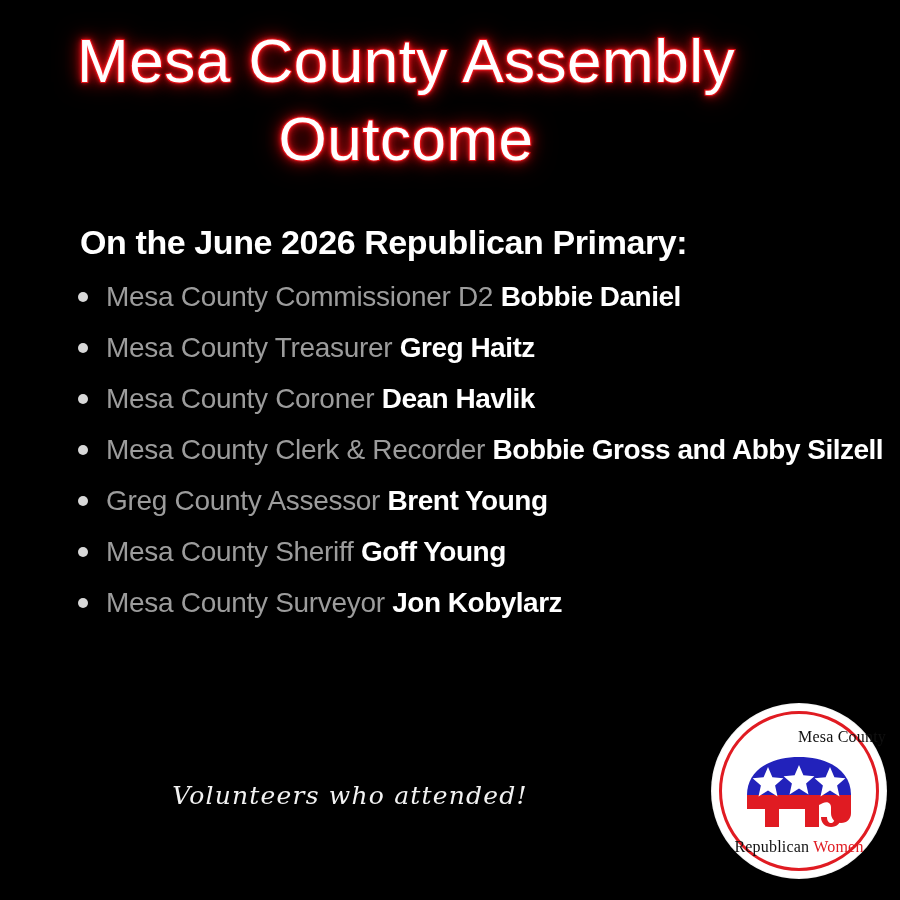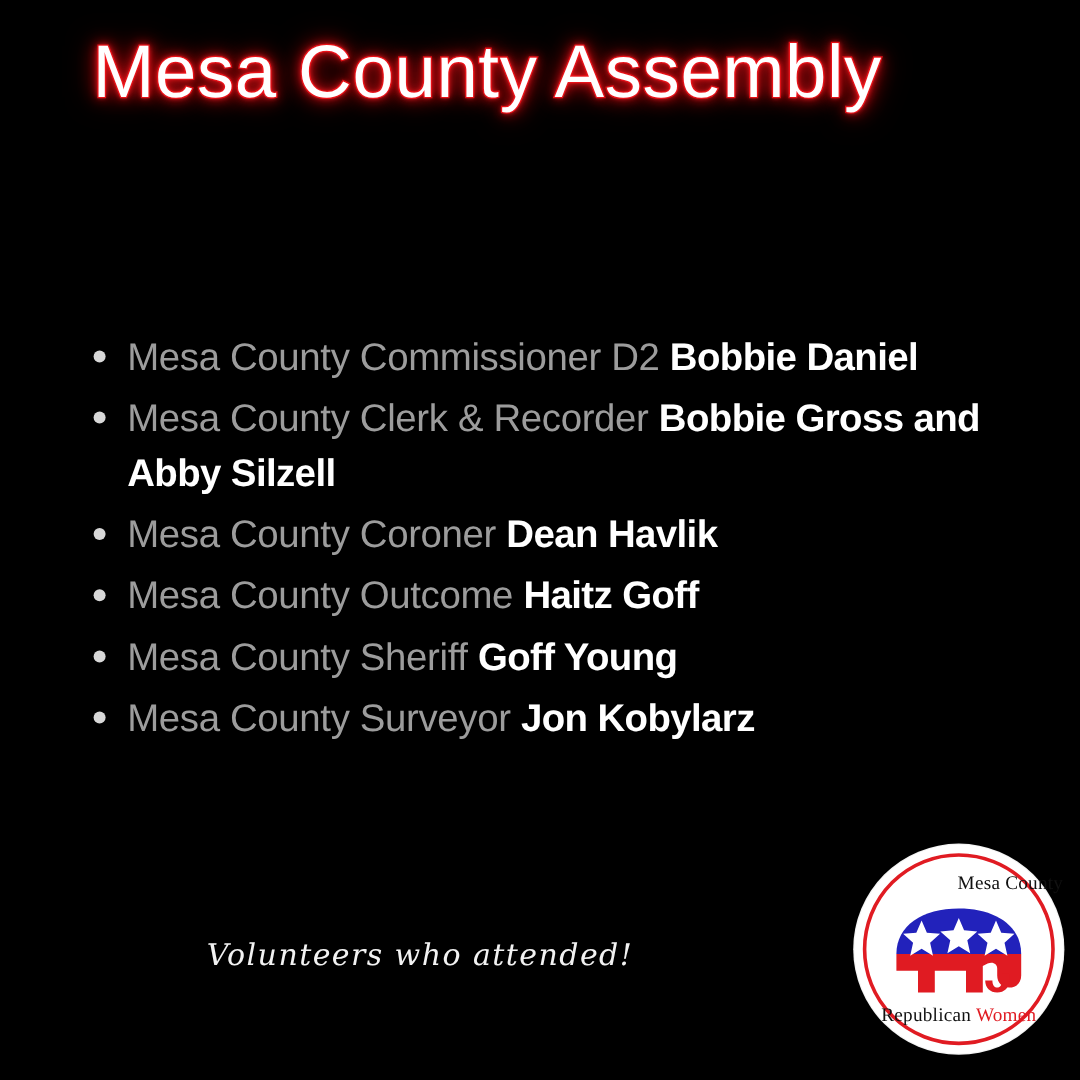--- a/index.html
+++ b/index.html
@@ -70,21 +70,21 @@
     left: 62px;
     width: 830px;
     list-style: none;
     margin: 0;
     padding: 0;
   }
   .race-item {
     position: relative;
     padding-left: 44px;
     margin: 0 0 5px 0;
-    font-size: 32px;
+    font-size: 28px;
     line-height: 46px;
     letter-spacing: -0.3px;
   }
   .race-bullet {
     position: absolute;
     left: 16px;
     top: 18px;
     width: 10px;
     height: 10px;
     border-radius: 50%;
@@ -170,43 +170,50 @@
     height: 82px;
   }
 </style>
 </head>
 <body>
 
 <div class="poster">
 
   <div class="title-block">
     <div class="title-line">Mesa County Assembly</div>
+    <div class="title-line">Outcome</div>
   </div>
 
+  <div class="subheading">On the June 2026 Republican Primary:</div>
 
   <ul class="race-list">
     <li class="race-item">
       <span class="race-bullet"></span>
       <span class="office">Mesa County Commissioner D2</span>
       <span class="candidate">Bobbie Daniel</span>
     </li>
     <li class="race-item">
       <span class="race-bullet"></span>
+      <span class="office">Mesa County Treasurer</span>
+      <span class="candidate">Greg Haitz</span>
+    </li>
+    <li class="race-item">
+      <span class="race-bullet"></span>
+      <span class="office">Mesa County Coroner</span>
+      <span class="candidate">Dean Havlik</span>
+    </li>
+    <li class="race-item">
+      <span class="race-bullet"></span>
       <span class="office">Mesa County Clerk &amp; Recorder</span>
       <span class="candidate">Bobbie Gross and Abby Silzell</span>
     </li>
     <li class="race-item">
       <span class="race-bullet"></span>
-      <span class="office">Mesa County Coroner</span>
-      <span class="candidate">Dean Havlik</span>
-    </li>
-    <li class="race-item">
-      <span class="race-bullet"></span>
-      <span class="office">Mesa County Outcome</span>
-      <span class="candidate">Haitz Goff</span>
+      <span class="office">Greg County Assessor</span>
+      <span class="candidate">Brent Young</span>
     </li>
     <li class="race-item">
       <span class="race-bullet"></span>
       <span class="office">Mesa County Sheriff</span>
       <span class="candidate">Goff Young</span>
     </li>
     <li class="race-item">
       <span class="race-bullet"></span>
       <span class="office">Mesa County Surveyor</span>
       <span class="candidate">Jon Kobylarz</span>

